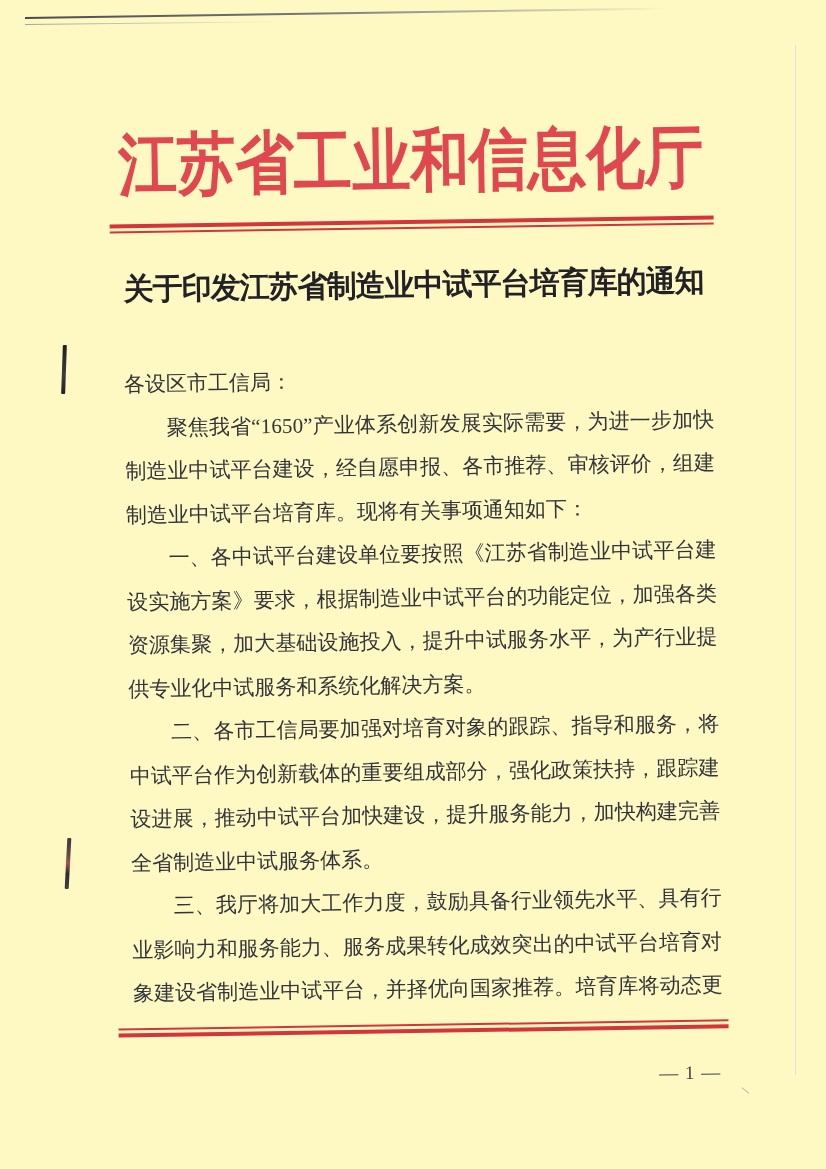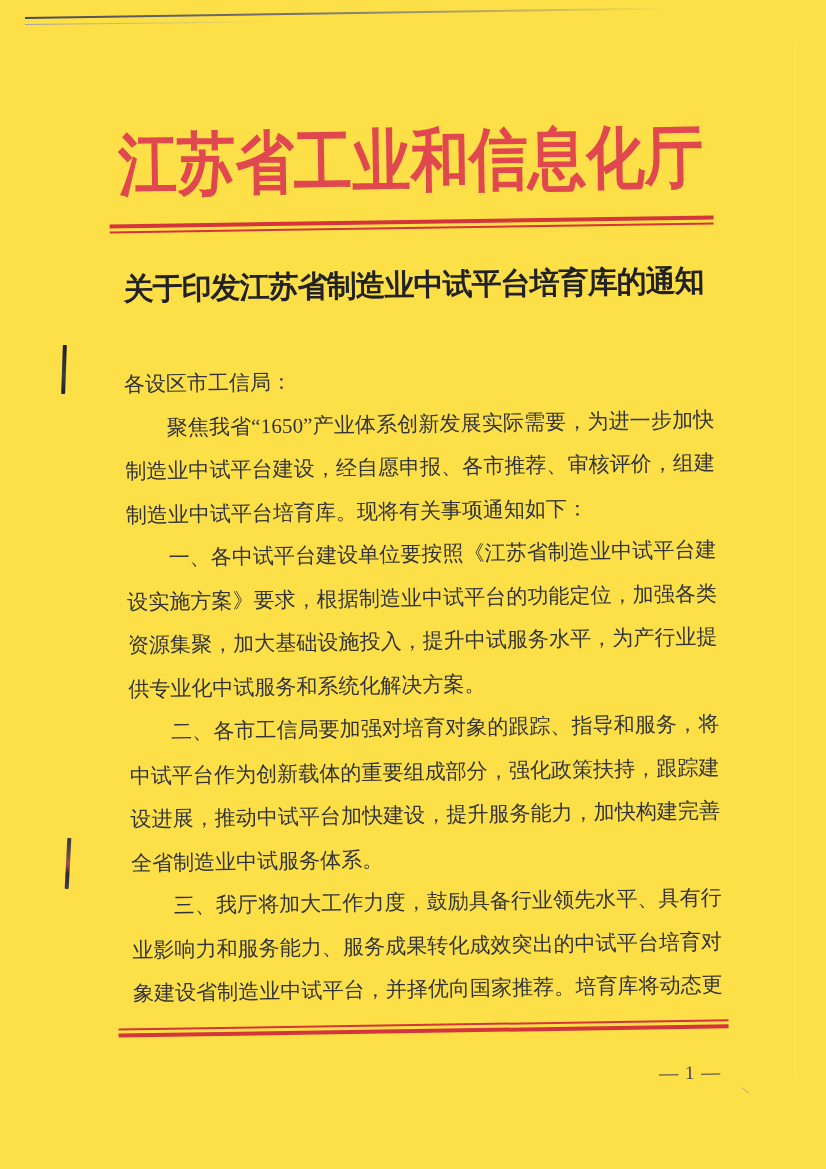--- a/index.html
+++ b/index.html
@@ -3,21 +3,21 @@
 <meta charset="utf-8">
 <style>
   html, body { margin: 0; padding: 0; }
   body {
     width: 826px; height: 1169px;
     background: #fdfdfe;
     font-family: "Liberation Serif", "DejaVu Serif", serif;
   }
   .page {
     position: relative; width: 826px; height: 1169px;
-    overflow: hidden; background: #fde047;
+    overflow: hidden; background: #fef9c3;
   }
   
   .doc {
     position: absolute; inset: 0;
     transform: rotate(-0.85deg);
     transform-origin: 413px 585px;
   }
   .issuer {
     position: absolute; top: 123px; left: 67px; width: 700px;
     text-align: center; white-space: nowrap;

